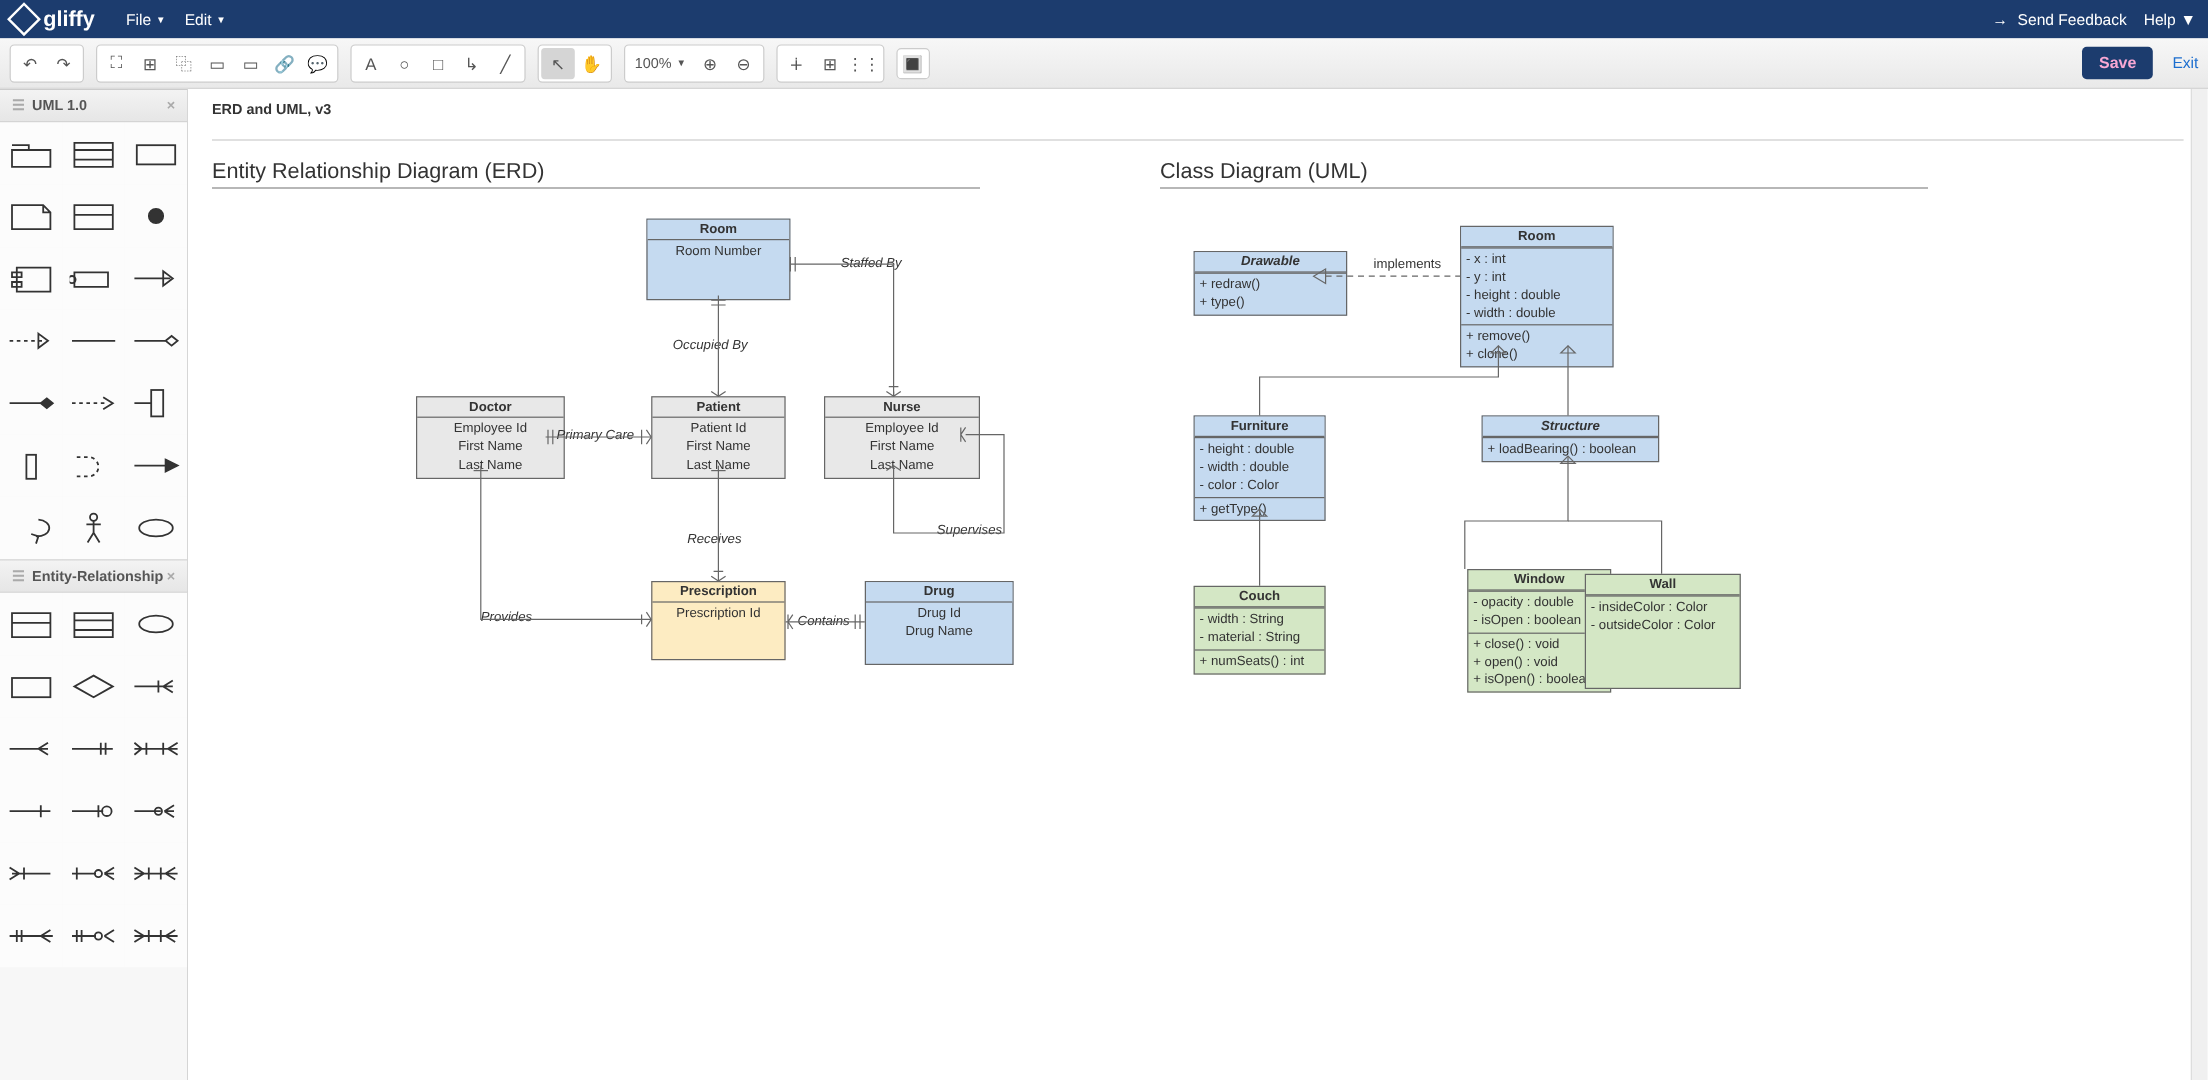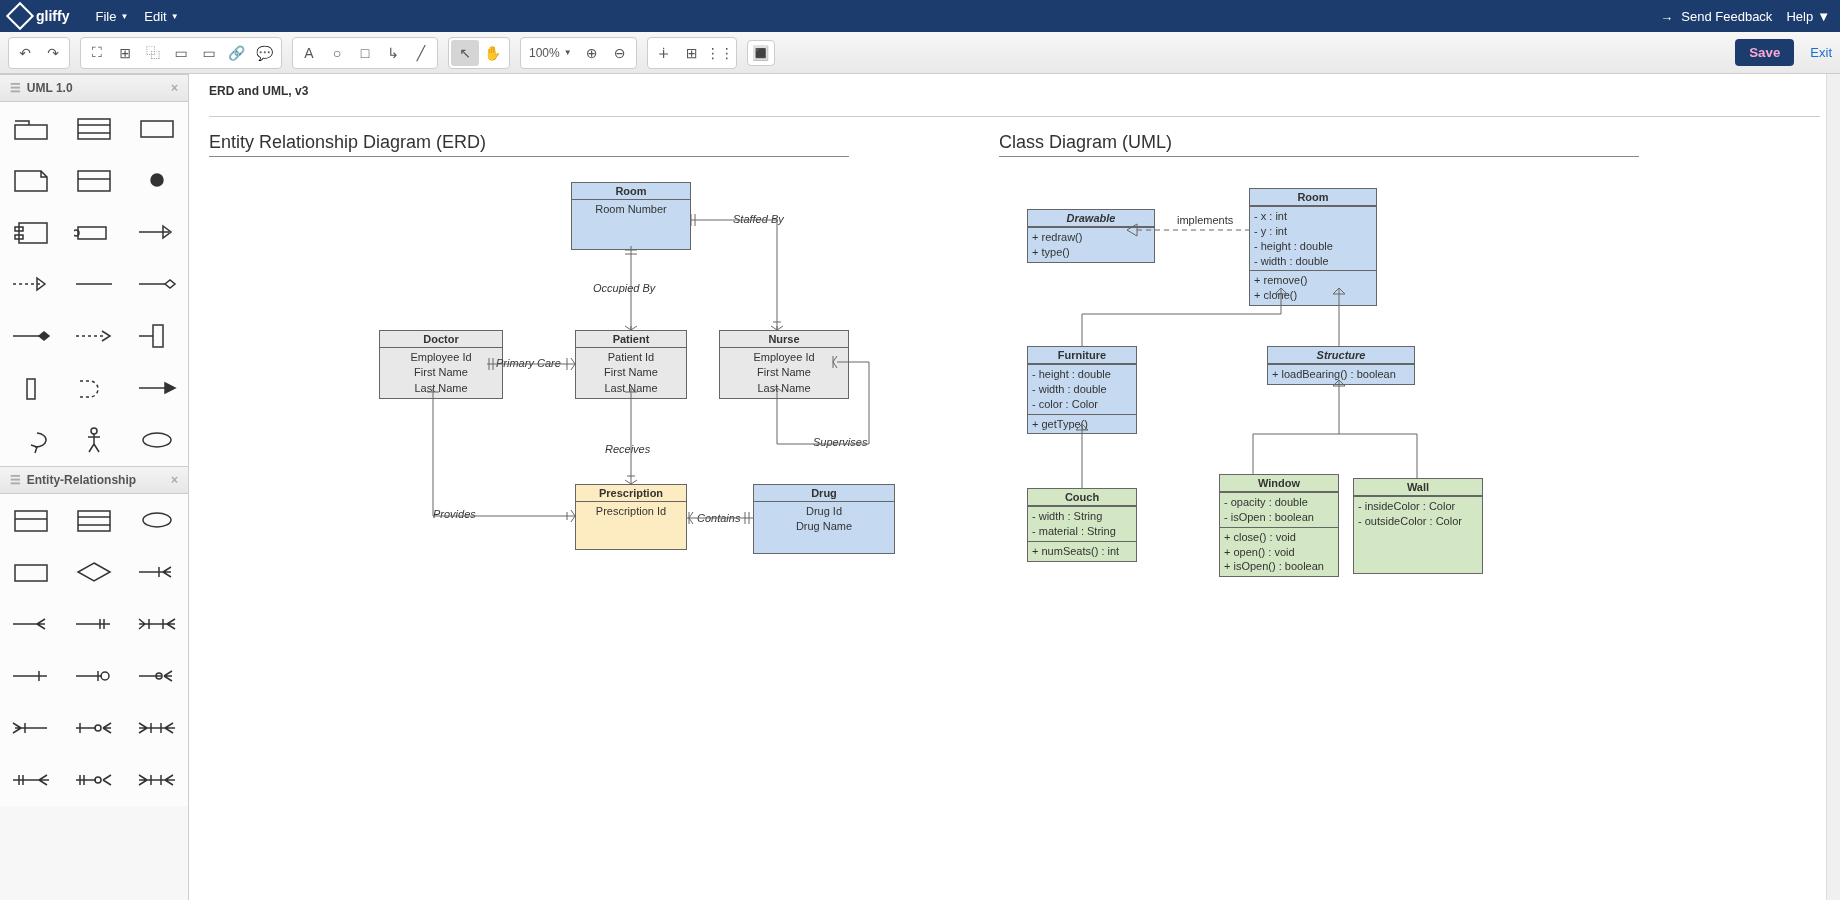--- a/index.html
+++ b/index.html
@@ -1,41 +1,41 @@
 <!DOCTYPE html>
 <html><head>
 <meta charset="utf-8">
 <style>
   * { box-sizing: border-box; margin: 0; padding: 0; }
   body { font-family: "Helvetica Neue", Arial, sans-serif; font-size: 13px; color: #333; background: #fff; width: 1840px; height: 900px; overflow: hidden; }
   
   
   .menubar { background: #1c3c6e; height: 32px; display: flex; align-items: center; color: #fff; padding: 0 10px; }
-  .logo { font-weight: bold; font-size: 14px; margin-right: 18px; display: flex; align-items: center; }
+  .logo { font-weight: bold; font-size: 18px; margin-right: 18px; display: flex; align-items: center; }
   .logo::before { content: ""; display: inline-block; width: 16px; height: 16px; border: 2px solid #fff; transform: rotate(45deg); margin-right: 6px; }
   .menu-item { padding: 0 8px; font-size: 13px; cursor: pointer; display: flex; align-items: center; gap: 4px; }
   .menu-item .caret { font-size: 8px; }
   .menubar .spacer { flex: 1; }
   .menubar .right-link { margin-left: 14px; cursor: pointer; font-size: 13px; display: flex; align-items: center; gap: 4px; }
   .arrow-r::before { content: "→"; margin-right: 4px; }
   
   
   .toolbar { background: linear-gradient(#f7f7f7, #e9e9e9); border-bottom: 1px solid #ccc; height: 42px; display: flex; align-items: center; padding: 0 8px; gap: 2px; }
   .tgroup { display: flex; align-items: center; border: 1px solid #ccc; border-radius: 4px; background: #fff; padding: 2px; gap: 0; }
   .tbtn { width: 28px; height: 26px; display: flex; align-items: center; justify-content: center; cursor: pointer; border-radius: 3px; font-size: 14px; color: #555; }
   .tbtn.sel { background: #d5d5d5; }
   .tsep { width: 6px; }
   .zoom { display: flex; align-items: center; padding: 0 6px; height: 26px; gap: 4px; font-size: 12px; color: #555; }
   .toolbar .flex1 { flex: 1; }
   .save-btn { background: #1c3c6e; color: #f9a8d4; border: none; border-radius: 4px; padding: 6px 14px; font-weight: bold; cursor: pointer; }
   .exit-link { color: #1c6ecf; margin-left: 14px; cursor: pointer; }
   
   
   .main { display: flex; height: calc(100% - 74px); }
-  .sidebar { width: 189px; background: #f7f7f7; border-right: 1px solid #ccc; overflow-y: auto; }
+  .sidebar { width: 157px; background: #f7f7f7; border-right: 1px solid #ccc; overflow-y: auto; }
   .accordion-head { background: linear-gradient(#f3f3f3, #e6e6e6); border-top: 1px solid #ccc; border-bottom: 1px solid #ccc; padding: 6px 10px; font-size: 12px; font-weight: bold; color: #555; display: flex; align-items: center; justify-content: space-between; cursor: pointer; }
   .accordion-head .hamb { color: #aaa; margin-right: 6px; }
   .accordion-head .close-x { color: #aaa; font-size: 12px; }
   .shape-grid { display: grid; grid-template-columns: repeat(3, 1fr); }
   .shape-cell { height: 52px; display: flex; align-items: center; justify-content: center; background: #fcfcfc; cursor: grab; border: 1px solid transparent; }
   .shape-cell svg { width: 40px; height: 30px; }
   
   
   .canvas-wrap { flex: 1; position: relative; background: #fff; overflow: auto; }
   .doc-title { position: absolute; left: 20px; top: 10px; font-size: 12px; font-weight: bold; }
@@ -406,21 +406,21 @@
       <div class="body">
           <div>Employee Id</div>
           <div>First Name</div>
           <div>Last Name</div>
         </div>
     </div>
     <div class="box yellow" style="left:386px; top:410px; width:112px;">
       <div class="head">Prescription</div>
       <div class="body" style="padding-bottom:30px;">Prescription Id</div>
     </div>
-    <div class="box blue" style="left:564px; top:410px; width:142px;">
+    <div class="box blue" style="left:564px; top:410px; width:124px;">
       <div class="head">Drug</div>
       <div class="body" style="padding-bottom:18px;">
           <div>Drug Id</div>
           <div>Drug Name</div>
         </div>
     </div>
 
     <div class="label" style="left:544px; top:139px;">Staffed By</div>
     <div class="label" style="left:404px; top:208px;">Occupied By</div>
     <div class="label" style="left:307px; top:283px;">Primary Care</div>
@@ -469,21 +469,21 @@
     <div class="box green" style="left:838px; top:414px; width:110px;">
       <div class="head">Couch</div>
       <div class="sect">
           <div>- width : String</div>
           <div>- material : String</div>
         </div>
       <div class="sect">
           <div>+ numSeats() : int</div>
         </div>
     </div>
-    <div class="box green" style="left:1030px; top:400px; width:120px;">
+    <div class="box green" style="left:1066px; top:400px; width:120px;">
       <div class="head">Window</div>
       <div class="sect">
           <div>- opacity : double</div>
           <div>- isOpen : boolean</div>
         </div>
       <div class="sect">
           <div>+ close() : void</div>
           <div>+ open() : void</div>
           <div>+ isOpen() : boolean</div>
         </div>

